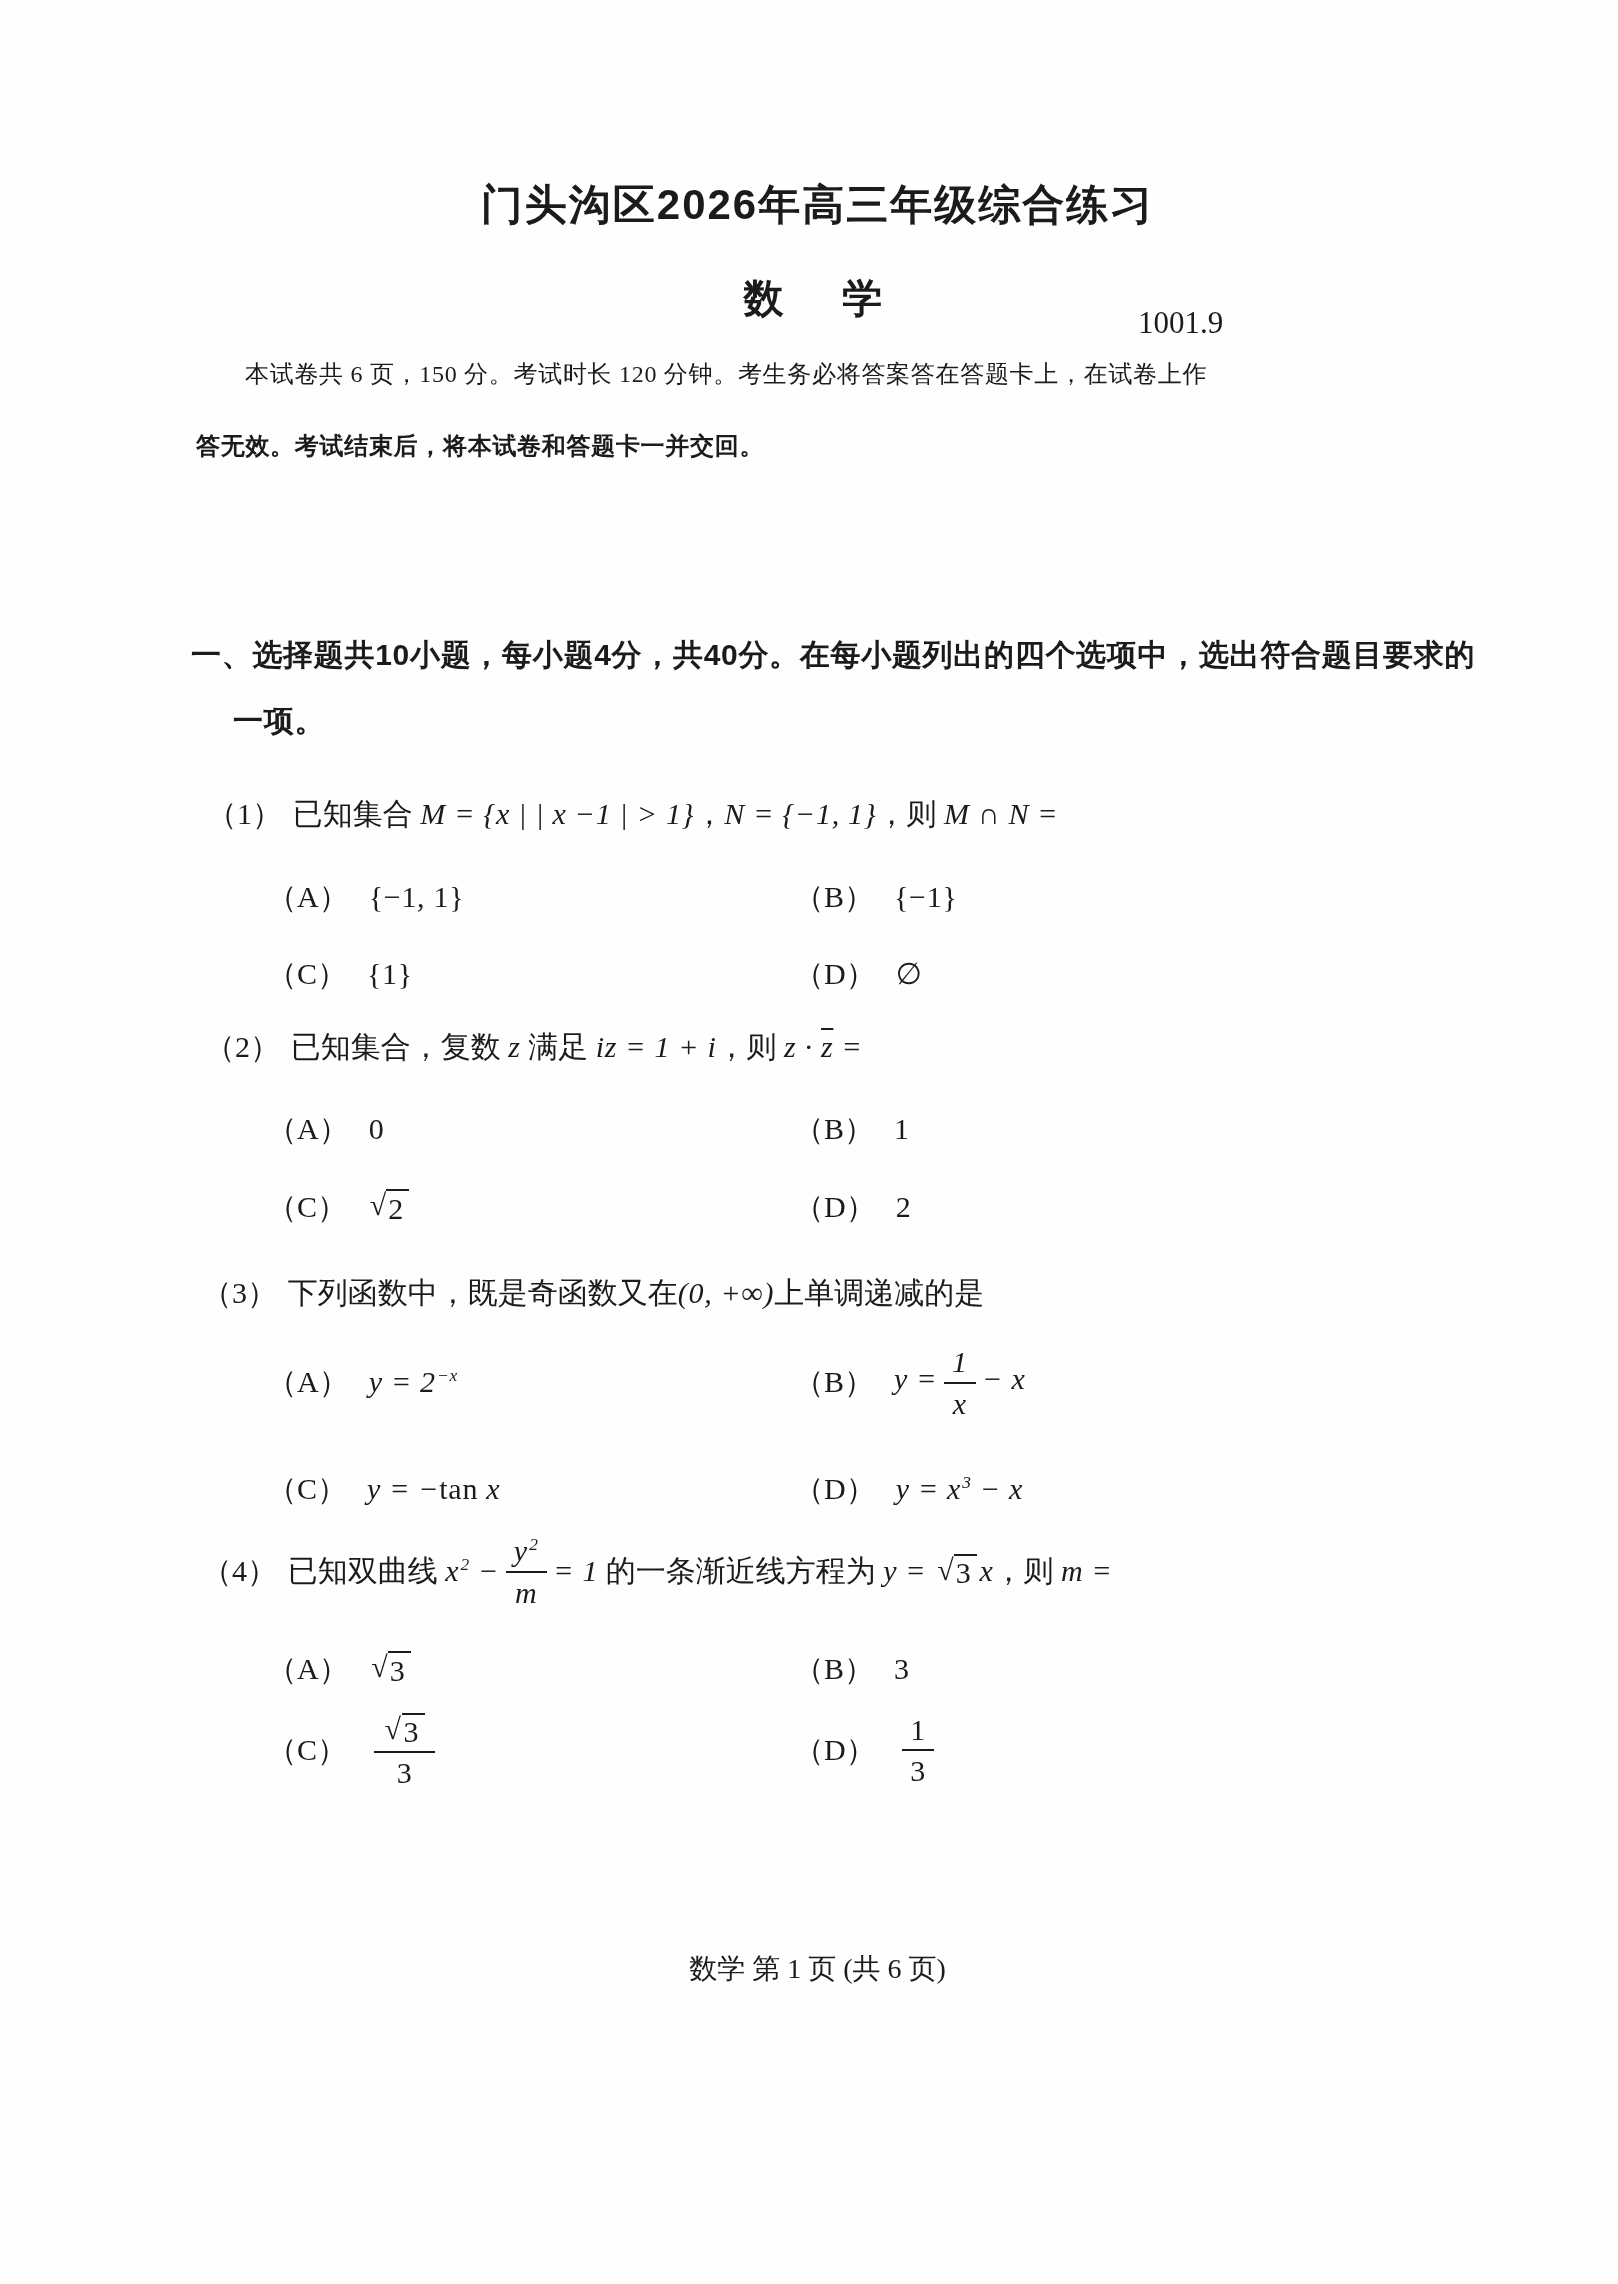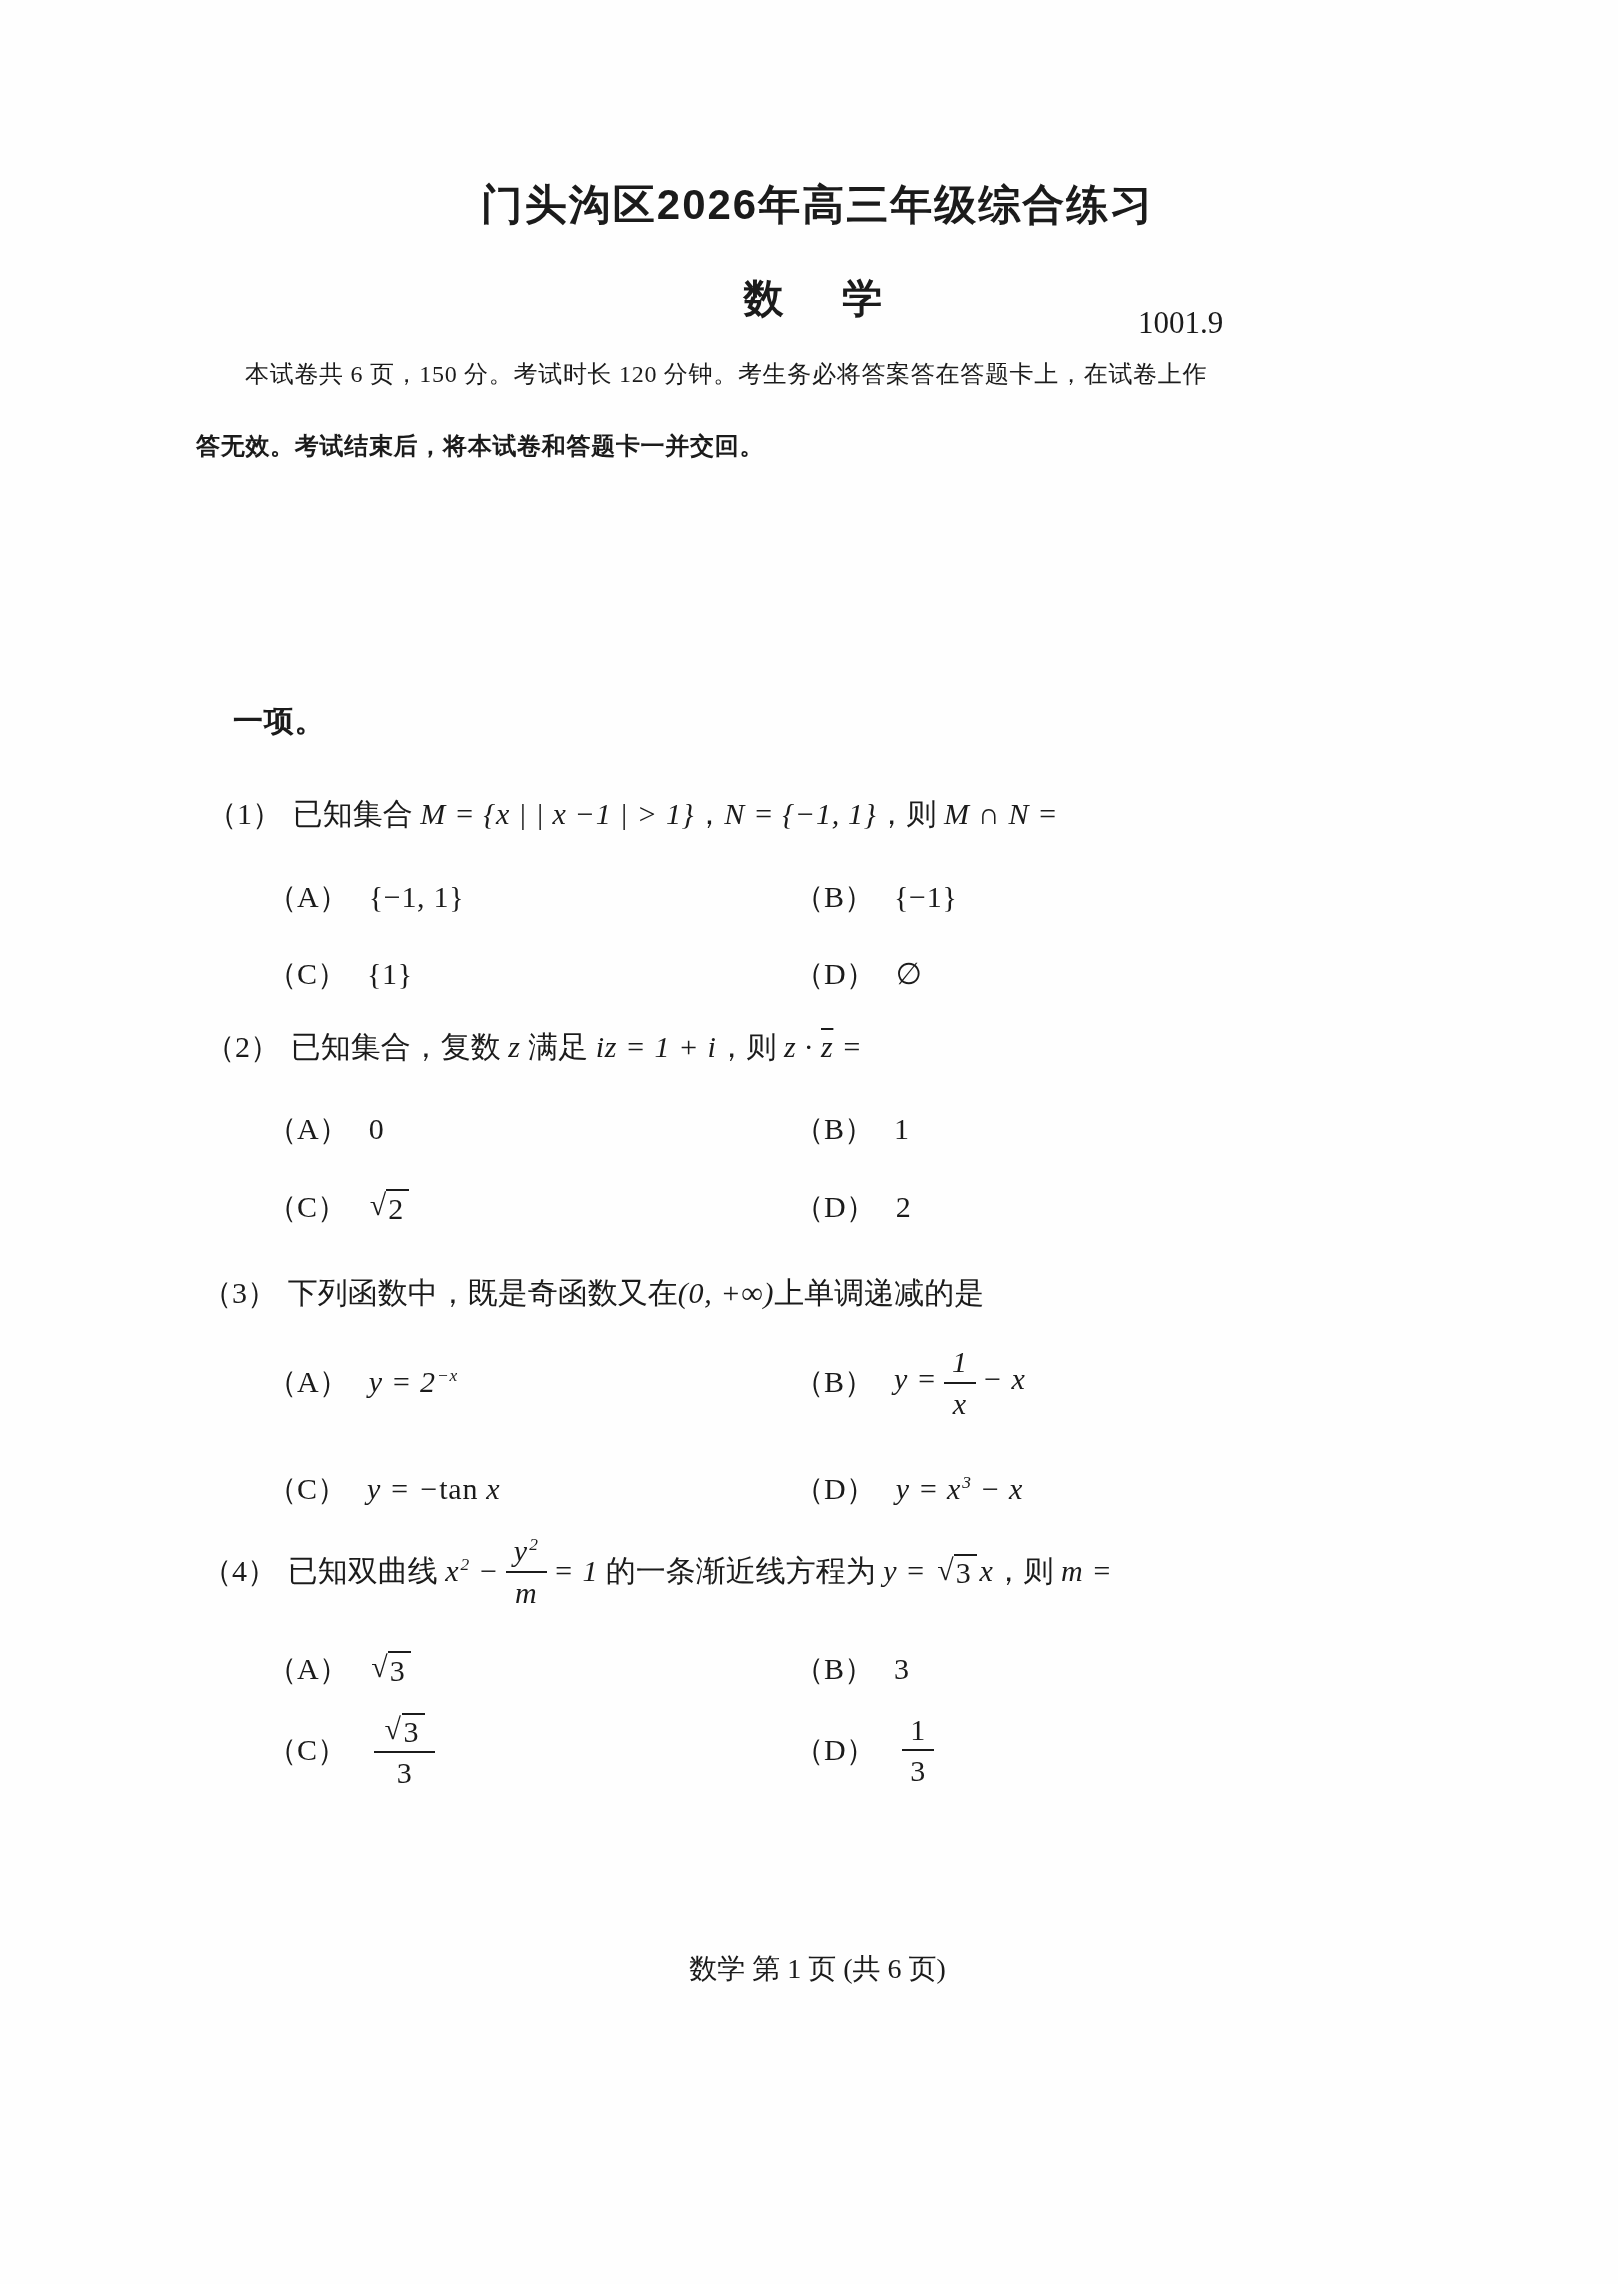--- a/index.html
+++ b/index.html
@@ -81,20 +81,21 @@
 <div class="page">
 
   <div class="abs center title">门头沟区2026年高三年级综合练习</div>
   <div class="abs center subject">数　学</div>
   <div class="abs date">1001.9</div>
 
   <div class="abs notice l1">本试卷共 6 页，150 分。考试时长 120 分钟。考生务必将答案答在答题卡上，在试卷上作</div>
   <div class="abs notice l2">答无效。考试结束后，将本试卷和答题卡一并交回。</div>
 
 
+  <div class="abs intro l1">一、选择题共10小题，每小题4分，共40分。在每小题列出的四个选项中，选出符合题目要求的</div>
   <div class="abs intro l2">一项。</div>
 
   <div class="stem" style="left:207px; top:783px; height:61px;">
     <span class="qnum">（1）</span>
     <span class="cn">已知集合 </span>
     <span class="math">M = {x | | x −1 | &gt; 1}</span>
     <span class="cn">，</span>
     <span class="math">N = {−1, 1}</span>
     <span class="cn">，则 </span>
     <span class="math">M ∩ N =</span>

